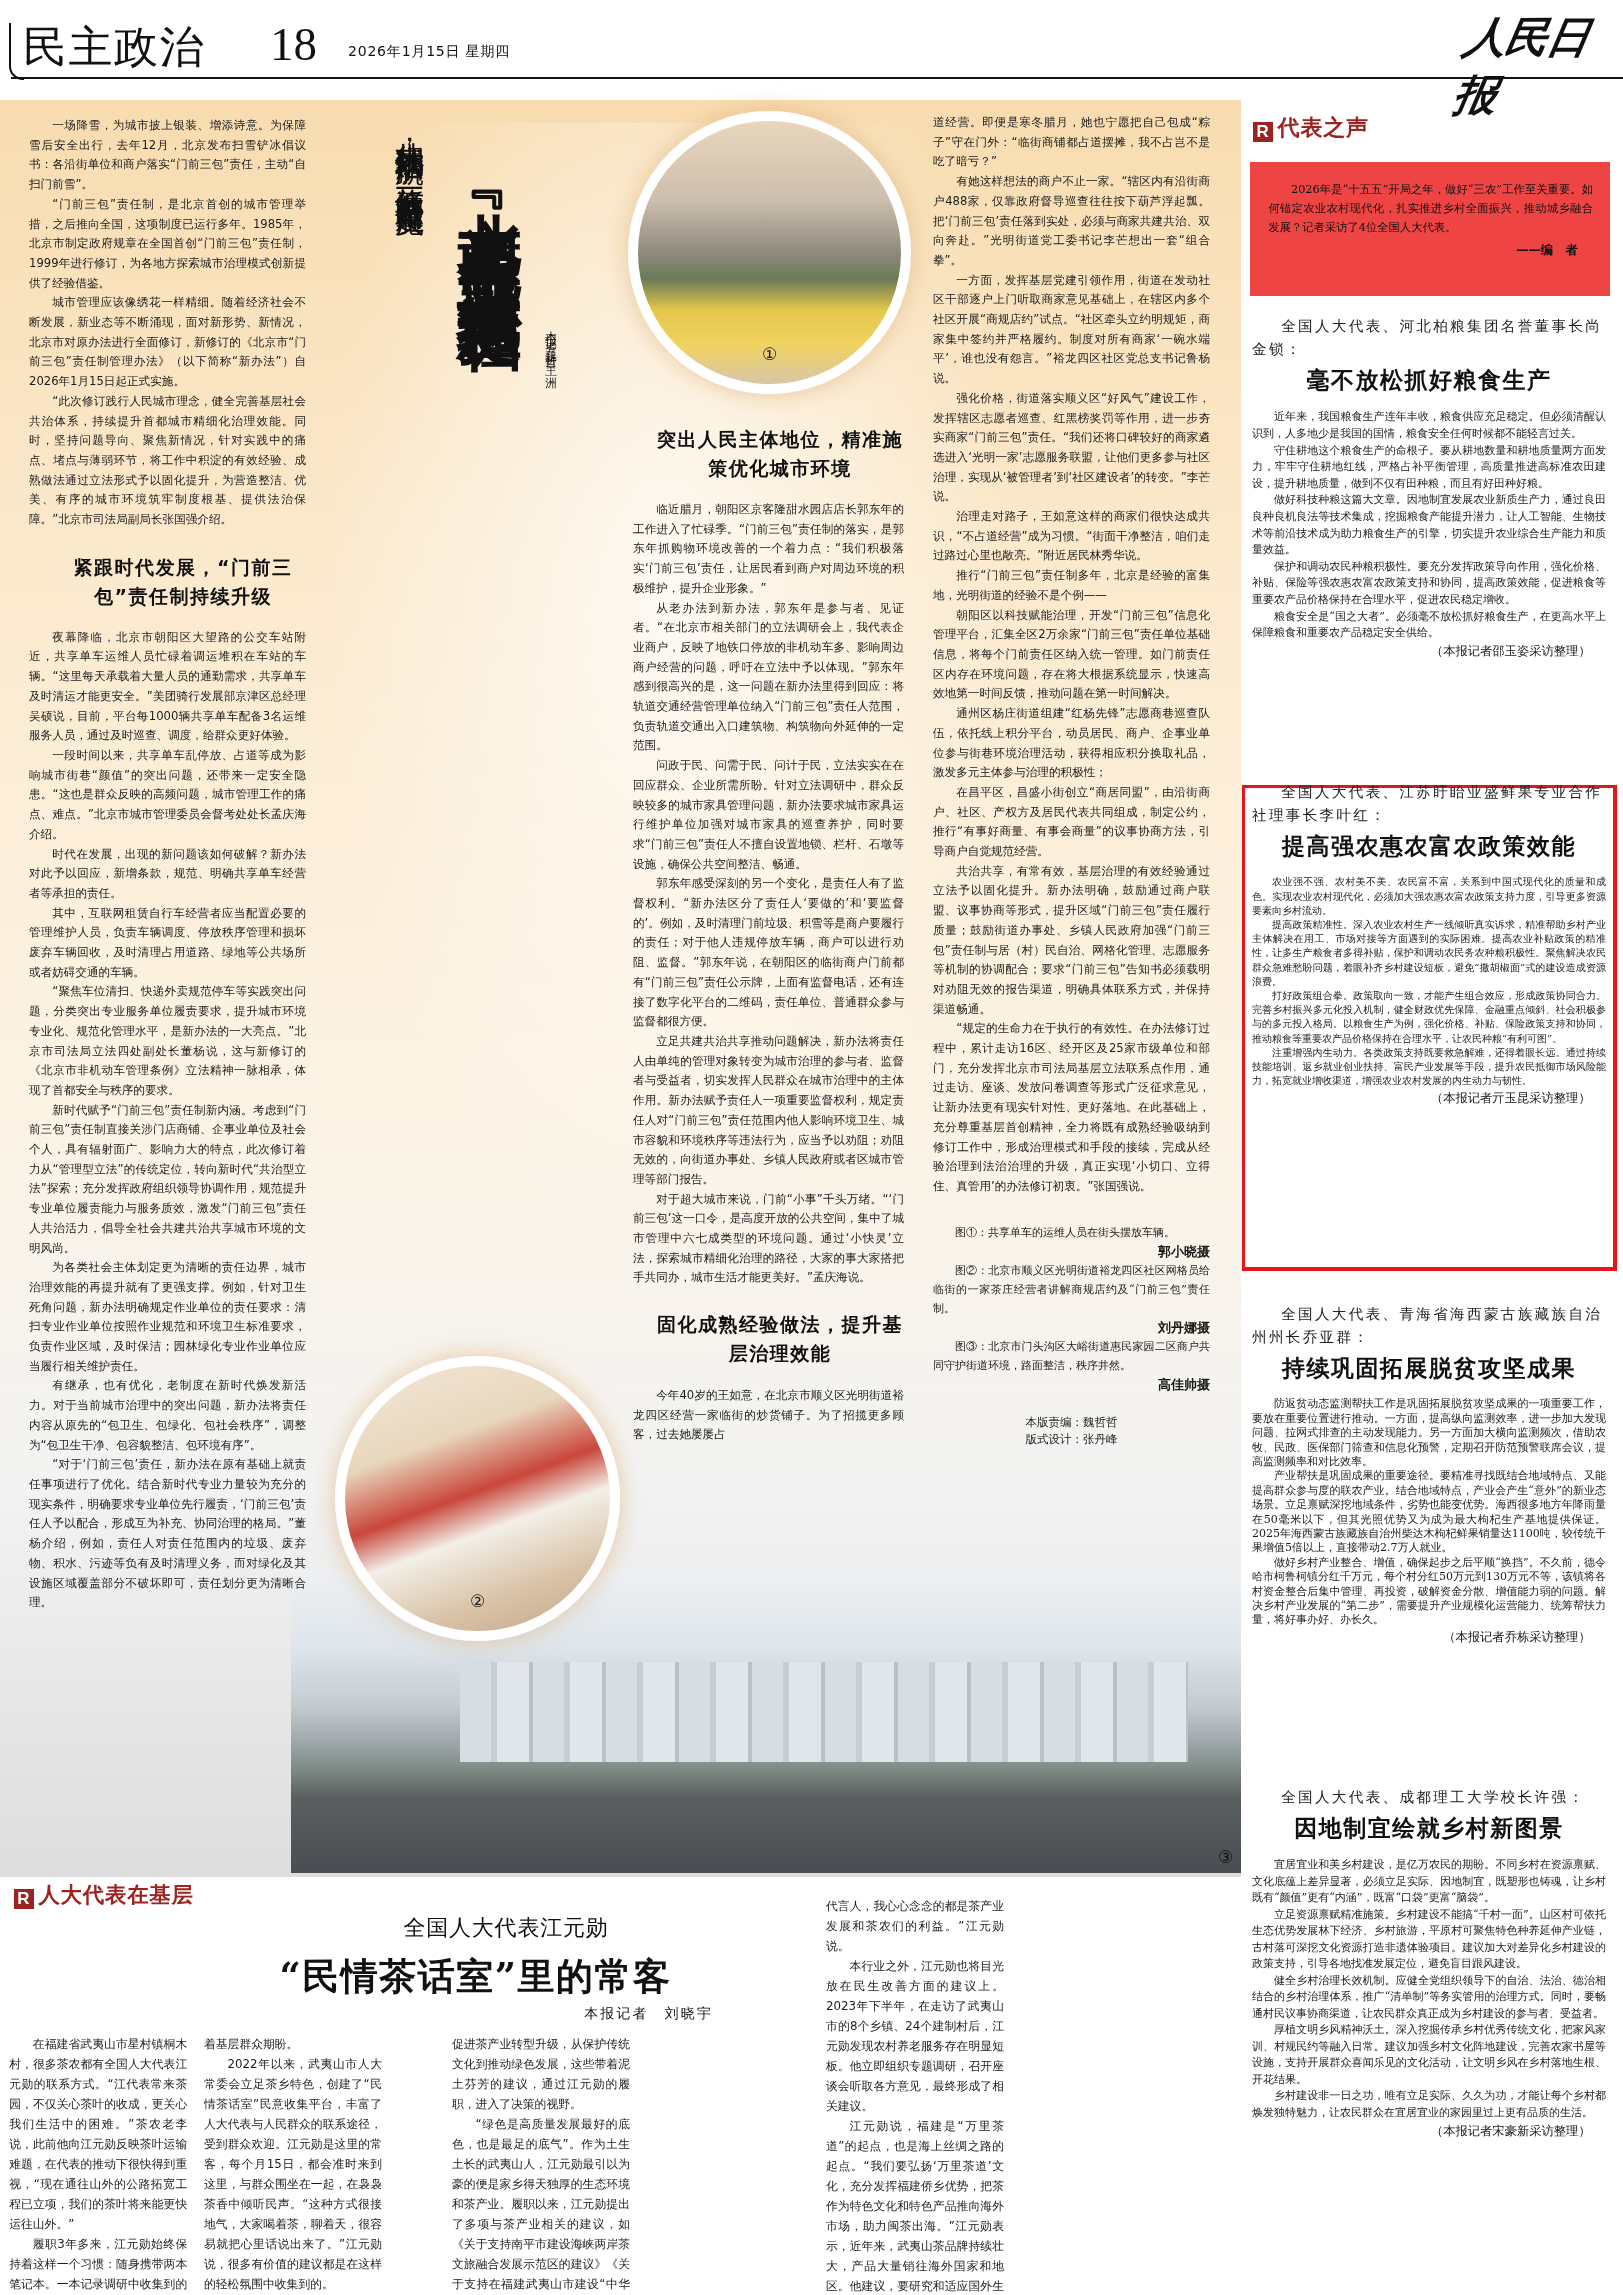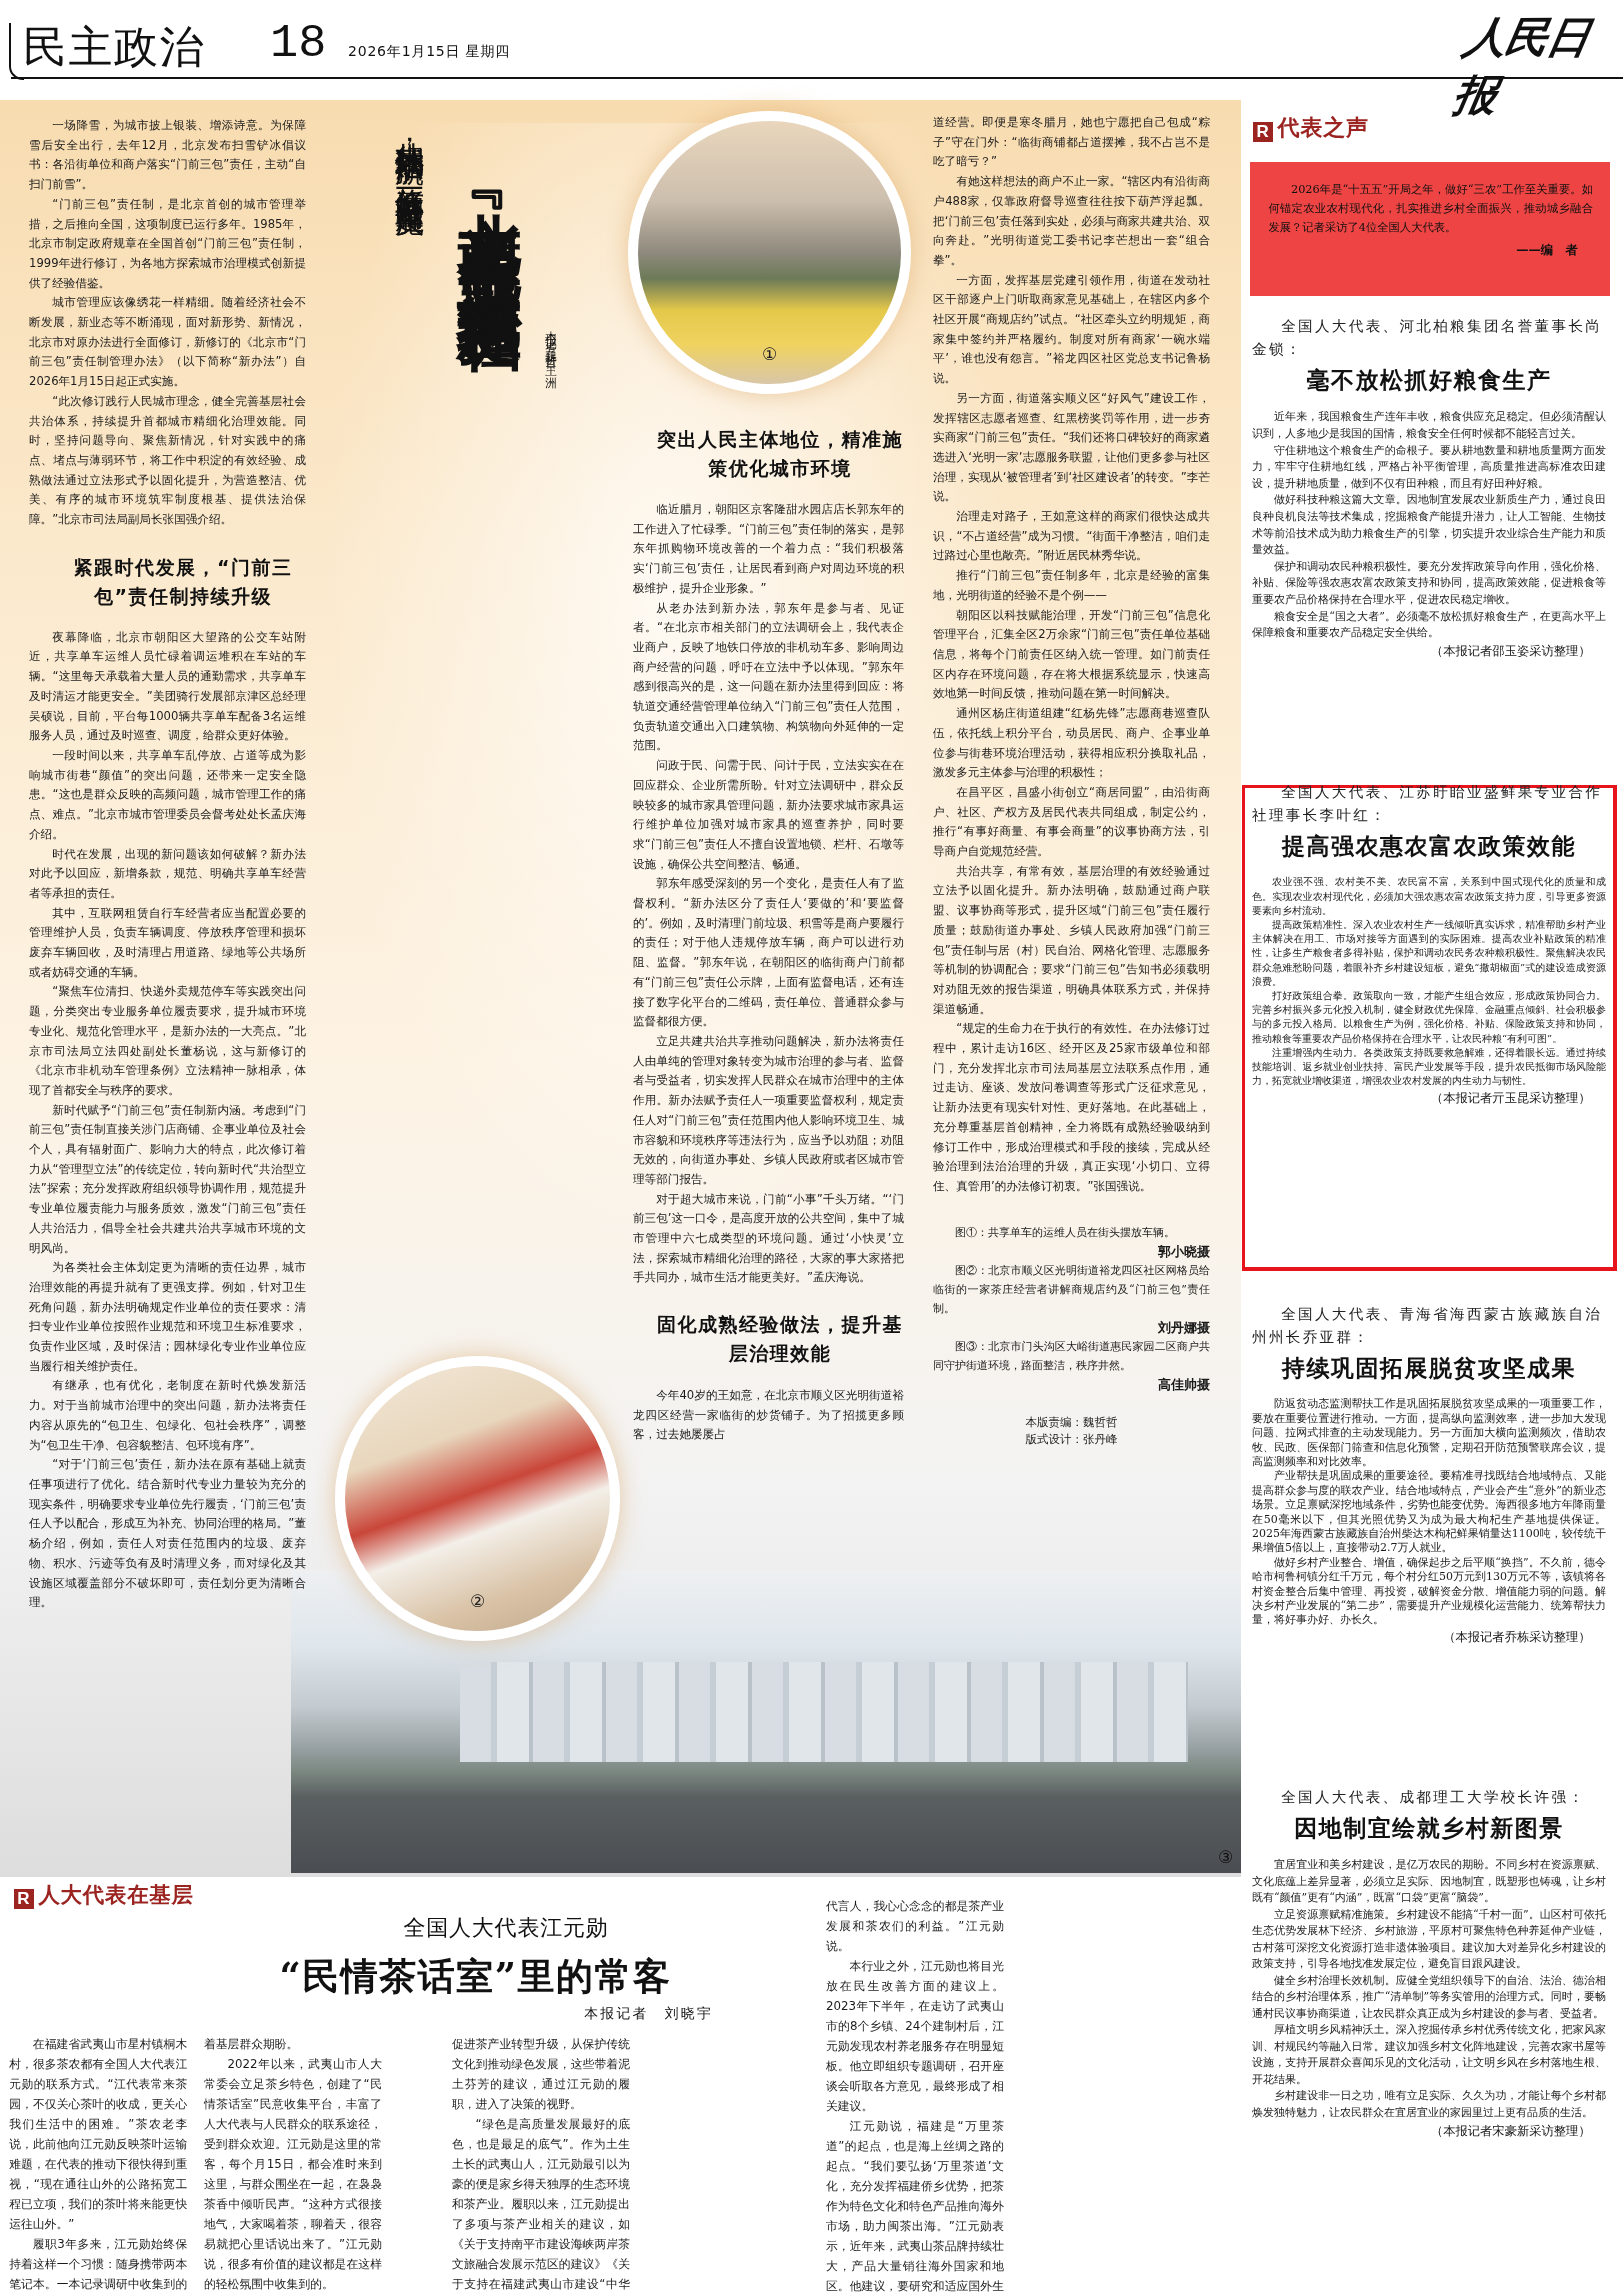--- a/index.html
+++ b/index.html
@@ -3,21 +3,21 @@
 <meta charset="utf-8">
 <style>
 *{box-sizing:border-box;margin:0;padding:0}
 html,body{width:1623px;height:2295px;background:#fff;overflow:hidden}
 body{position:relative;font-family:"DejaVu Sans","Liberation Sans",sans-serif;color:#111}
 .abs{position:absolute}
 .masthead{left:0;top:0;width:1623px;height:84px}
 .mast-rule{left:10.7px;top:77px;width:1612px;height:2.3px;background:#111}
 .mast-bracket{left:9.2px;top:23px;width:15.3px;height:57px;border-left:2.3px solid #111;border-bottom:2.3px solid #111;border-bottom-left-radius:13.8px}
 .mast-section{left:23px;top:18.4px;font-size:44px;font-family:"DejaVu Sans",sans-serif;letter-spacing:1.5px;color:#111}
-.mast-page{left:270px;top:17px;font-size:47px;font-family:Liberation Mono, monospace}
+.mast-page{left:270px;top:17px;font-size:47px;font-family:Liberation Serif, serif}
 .mast-date{left:348px;top:43px;font-size:14px;letter-spacing:0.8px}
 .mast-logo{left:1459px;top:9.2px;font-family:"DejaVu Serif",serif;font-style:italic;font-weight:bold;font-size:43px;letter-spacing:-1.5px;transform:skewX(-10deg)}
 .feature{left:0;top:100px;width:1241px;height:1777px;background:linear-gradient(180deg,#f8dcb0 0%,#fbe9cc 25%,#fdf3e4 55%,#f3f3f3 78%,#ddd 100%)}
 .feature-glow{left:322px;top:123px;width:689px;height:1149px;background:radial-gradient(ellipse at 50% 40%,rgba(255,255,255,.75),rgba(255,255,255,0) 70%)}
 .col{font-size:11.6px;line-height:19.7px;text-align:justify;color:#1a1a1a;font-family:"DejaVu Sans",sans-serif}
 .col p{text-indent:2em}
 .col p.noind{text-indent:0}
 .subhead{font-weight:bold;font-size:19px;line-height:29px;text-align:center;letter-spacing:1.5px;color:#111}
 .vsub{left:383px;top:119px;width:46px;writing-mode:vertical-rl;font-size:29px;line-height:38px;letter-spacing:1.5px;font-family:"DejaVu Sans",sans-serif}
 .vtitle{left:444px;top:161px;width:84px;writing-mode:vertical-rl;font-size:64px;font-weight:bold;line-height:77px;letter-spacing:4.6px;font-family:"DejaVu Sans",sans-serif}
@@ -109,21 +109,21 @@
   <p>立足共建共治共享推动问题解决，新办法将责任人由单纯的管理对象转变为城市治理的参与者、监督者与受益者，切实发挥人民群众在城市治理中的主体作用。新办法赋予责任人一项重要监督权利，规定责任人对“门前三包”责任范围内他人影响环境卫生、城市容貌和环境秩序等违法行为，应当予以劝阻；劝阻无效的，向街道办事处、乡镇人民政府或者区城市管理等部门报告。</p>
   <p>对于超大城市来说，门前“小事”千头万绪。“‘门前三包’这一口令，是高度开放的公共空间，集中了城市管理中六七成类型的环境问题。通过‘小快灵’立法，探索城市精细化治理的路径，大家的事大家搭把手共同办，城市生活才能更美好。”孟庆海说。</p>
   <div class="subhead" style="margin:21.4px 0 18.4px;padding-left:23px">固化成熟经验做法，提升基层治理效能</div>
   <p>今年40岁的王如意，在北京市顺义区光明街道裕龙四区经营一家临街的炒货铺子。为了招揽更多顾客，过去她屡屡占</p>
 </div>
 
 <div class="abs col" style="left:933px;top:113px;width:277px">
   <p class="noind">道经营。即便是寒冬腊月，她也宁愿把自己包成“粽子”守在门外：“临街商铺都占道摆摊，我不占岂不是吃了暗亏？”</p>
   <p>有她这样想法的商户不止一家。“辖区内有沿街商户488家，仅靠政府督导巡查往往按下葫芦浮起瓢。把‘门前三包’责任落到实处，必须与商家共建共治、双向奔赴。”光明街道党工委书记李芒想出一套“组合拳”。</p>
   <p>一方面，发挥基层党建引领作用，街道在发动社区干部逐户上门听取商家意见基础上，在辖区内多个社区开展“商规店约”试点。“社区牵头立约明规矩，商家集中签约并严格履约。制度对所有商家‘一碗水端平’，谁也没有怨言。”裕龙四区社区党总支书记鲁杨说。</p>
-  <p>另一方面，街道落实顺义区“好风气”建设工作，发挥辖区志愿者巡查、红黑榜奖罚等作用，进一步夯实商家“门前三包”责任。“我们还将口碑较好的商家遴选进入‘光明一家’志愿服务联盟，让他们更多参与社区治理，实现从‘被管理者’到‘社区建设者’的转变。”李芒说。</p>
+  <p>强化价格，街道落实顺义区“好风气”建设工作，发挥辖区志愿者巡查、红黑榜奖罚等作用，进一步夯实商家“门前三包”责任。“我们还将口碑较好的商家遴选进入‘光明一家’志愿服务联盟，让他们更多参与社区治理，实现从‘被管理者’到‘社区建设者’的转变。”李芒说。</p>
   <p>治理走对路子，王如意这样的商家们很快达成共识，“不占道经营”成为习惯。“街面干净整洁，咱们走过路过心里也敞亮。”附近居民林秀华说。</p>
   <p>推行“门前三包”责任制多年，北京是经验的富集地，光明街道的经验不是个例——</p>
   <p>朝阳区以科技赋能治理，开发“门前三包”信息化管理平台，汇集全区2万余家“门前三包”责任单位基础信息，将每个门前责任区纳入统一管理。如门前责任区内存在环境问题，存在将大根据系统显示，快速高效地第一时间反馈，推动问题在第一时间解决。</p>
   <p>通州区杨庄街道组建“红杨先锋”志愿商巷巡查队伍，依托线上积分平台，动员居民、商户、企事业单位参与街巷环境治理活动，获得相应积分换取礼品，激发多元主体参与治理的积极性；</p>
   <p>在昌平区，昌盛小街创立“商居同盟”，由沿街商户、社区、产权方及居民代表共同组成，制定公约，推行“有事好商量、有事会商量”的议事协商方法，引导商户自觉规范经营。</p>
   <p>共治共享，有常有效，基层治理的有效经验通过立法予以固化提升。新办法明确，鼓励通过商户联盟、议事协商等形式，提升区域“门前三包”责任履行质量；鼓励街道办事处、乡镇人民政府加强“门前三包”责任制与居（村）民自治、网格化管理、志愿服务等机制的协调配合；要求“门前三包”告知书必须载明对劝阻无效的报告渠道，明确具体联系方式，并保持渠道畅通。</p>
   <p>“规定的生命力在于执行的有效性。在办法修订过程中，累计走访16区、经开区及25家市级单位和部门，充分发挥北京市司法局基层立法联系点作用，通过走访、座谈、发放问卷调查等形式广泛征求意见，让新办法更有现实针对性、更好落地。在此基础上，充分尊重基层首创精神，全力将既有成熟经验吸纳到修订工作中，形成治理模式和手段的接续，完成从经验治理到法治治理的升级，真正实现‘小切口、立得住、真管用’的办法修订初衷。”张国强说。</p>
   <div class="caption-block" style="margin-top:26px;font-family:'DejaVu Serif',serif">
     <p style="text-indent:2em">图①：共享单车的运维人员在街头摆放车辆。</p>
     <div class="credit">郭小晓摄</div>

